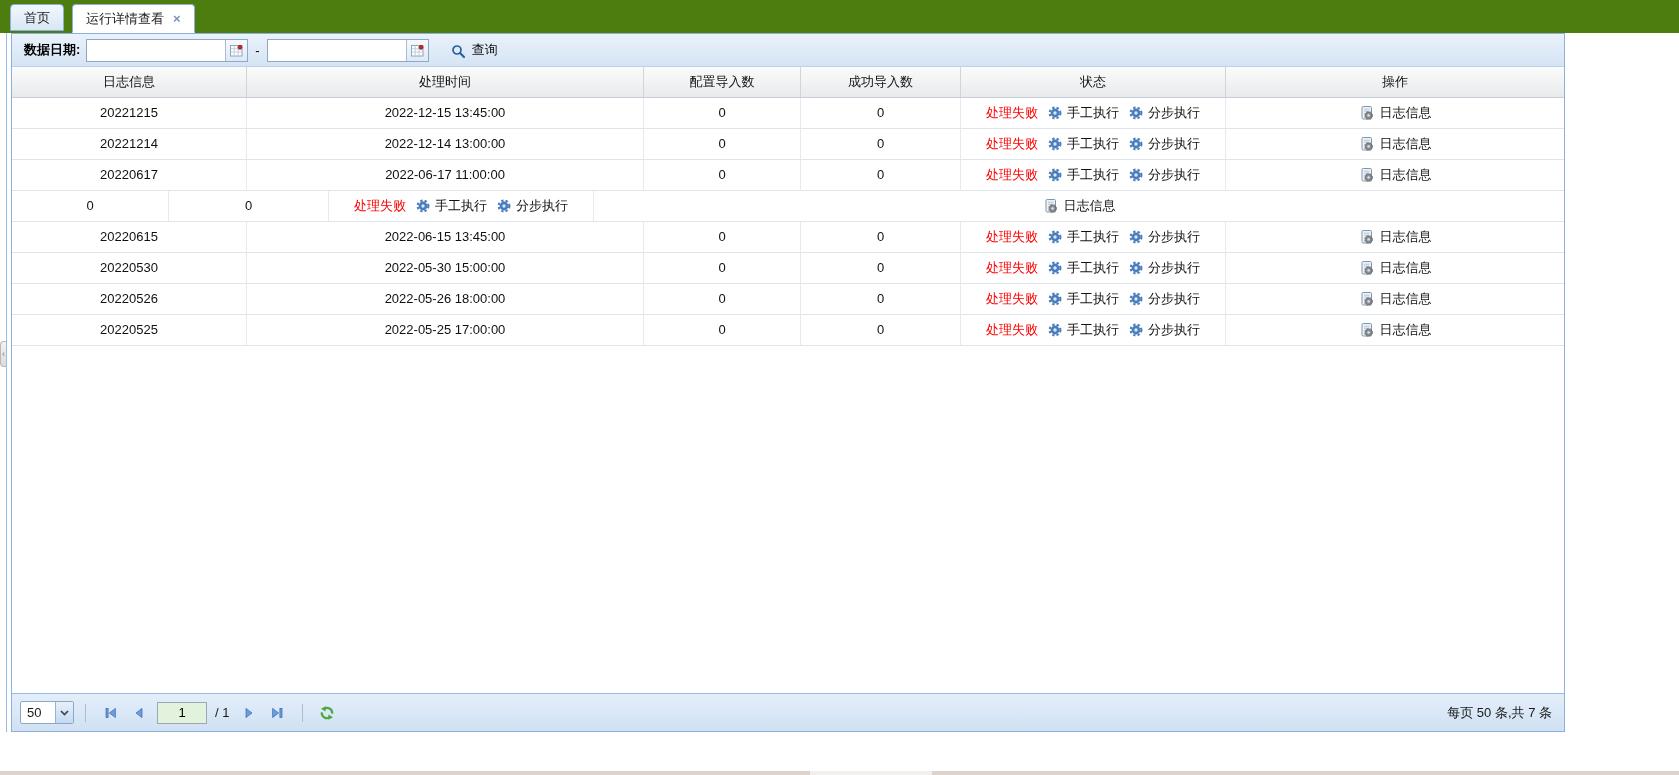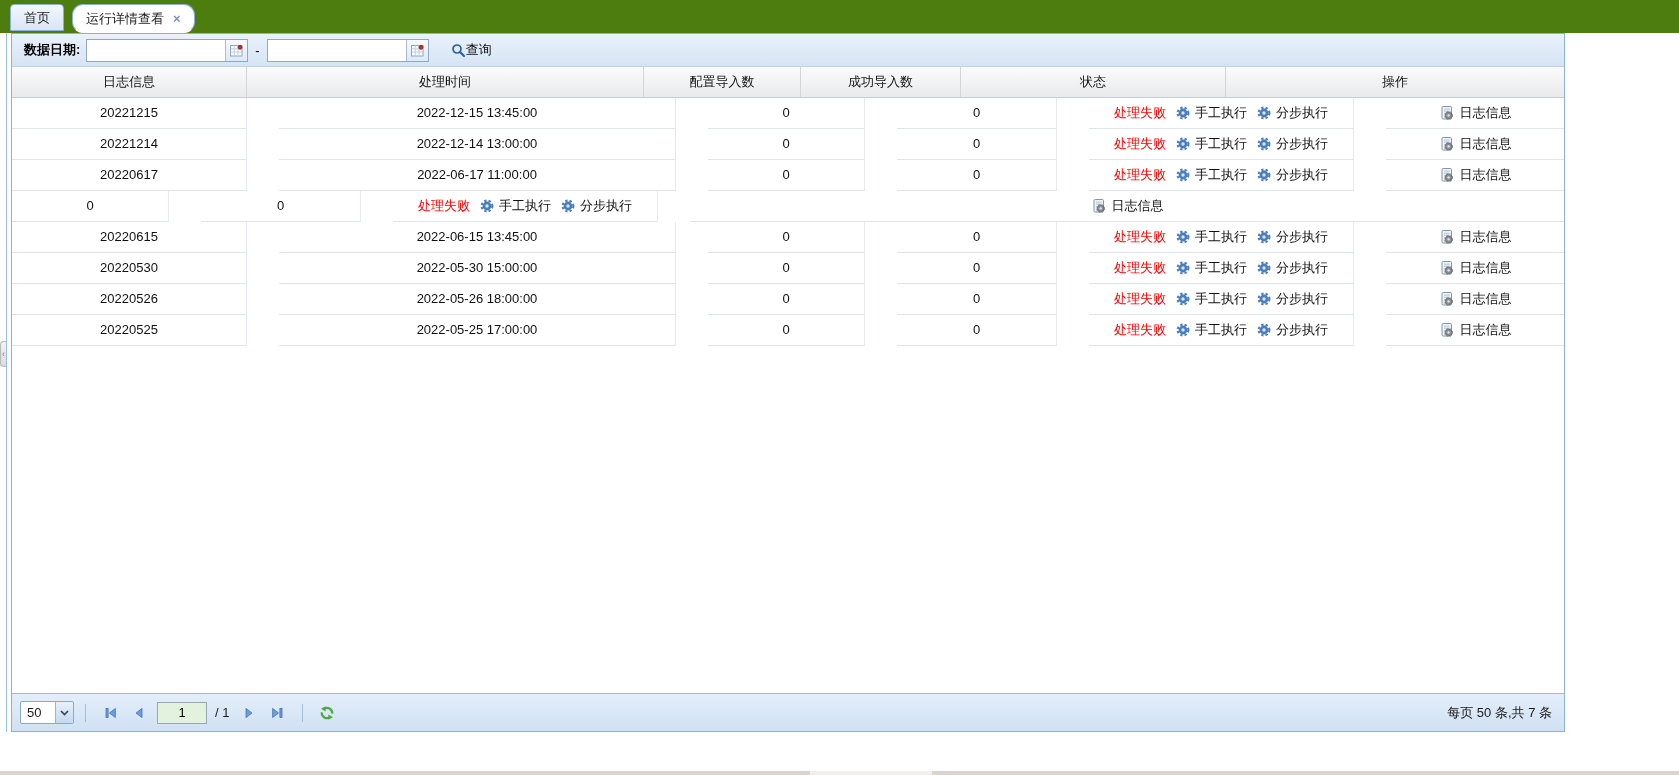--- a/index.html
+++ b/index.html
@@ -4,21 +4,21 @@
 <style>
   * { box-sizing: border-box; margin: 0; padding: 0; }
   html,body { width:1679px; height:775px; background:#fff; overflow:hidden;
               font-family:"Liberation Sans", sans-serif; position:relative; }
 
   
   .tabbar { position:absolute; left:0; top:0; width:1679px; height:33px; background:#4d7c0f; }
   .tab { position:absolute; top:4px; height:27px; border:1px solid #8cb0dc; border-radius:4px 4px 0 0;
          display:flex; align-items:center; padding:0 13px; font-size:13px; color:#222;
          background:linear-gradient(#f2f7fd,#d9e6f5); cursor:pointer; }
-  .tab.active { background:#fff; height:29px; border-bottom-color:#fff; z-index:2;border-radius:11px; }
+  .tab.active { background:#fff; height:29px; border-bottom-color:#fff; z-index:2; }
   .tab .close { margin-left:9px; color:#7a92b4; font-weight:bold; font-size:13px; line-height:1; cursor:pointer; }
 
   
   .west-strip { position:absolute; left:0; top:33px; width:7px; height:699px;
                 border-right:1px solid #99bbe8; background:#fff; }
   .collapse-handle { position:absolute; left:0; top:308px; width:6px; height:26px;
                      background:linear-gradient(#f3f3f3,#dcdcdc); border:1px solid #b9b9b9; border-right:none;
                      border-radius:4px 0 0 4px; display:flex; align-items:center; justify-content:center;
                      color:#6b7d93; font-size:9px; cursor:pointer; }
 
@@ -29,36 +29,36 @@
   
   .toolbar { height:33px; flex:0 0 33px; background:linear-gradient(#eaf2fb,#d5e4f4);
              border-bottom:1px solid #bcd2ea; display:flex; align-items:center; padding:0 6px; }
   .toolbar .lbl { font-size:13px; font-weight:bold; color:#000; margin:0 6px 0 6px; }
   .datefield { display:flex; align-items:stretch; height:23px; border:1px solid #91a7c4; background:#fff; }
   .datefield input { border:none; outline:none; width:138px; height:100%; font-size:13px; padding:0 4px;
                      font-family:"Liberation Sans", sans-serif; }
   .cal-btn { width:22px; display:flex; align-items:center; justify-content:center; cursor:pointer;
              background:linear-gradient(#f7fafd,#dde9f6); border-left:1px solid #a8bcd6; }
   .dash { margin:0 7px; font-size:13px; color:#000; }
-  .search-btn { display:flex; align-items:center; margin-left:16px; padding:3px 6px;
+  .search-btn { display:flex; align-items:flex-end; gap:6px; margin-left:16px; padding:3px 6px;
                 cursor:pointer; border-radius:3px; font-size:13px; color:#111; }
 
   
   .ghead { flex:0 0 31px; display:flex; background:linear-gradient(#fbfbfc,#e9eaec);
            border-bottom:1px solid #c5cdd8; }
   .ghead .hc { display:flex; align-items:center; justify-content:center; font-size:13px; color:#111;
                border-right:1px solid #d4d4d4; height:100%; cursor:pointer; }
   .ghead .hc:last-child { border-right:none; }
 
   
   .c1{width:235px;} .c2{width:397px;} .c3{width:157px;} .c4{width:160px;} .c5{width:265px;} .c6{flex:1;}
 
   
   .gbody { flex:1 1 auto; background:#fff; overflow:hidden; }
-  .grow { display:flex; height:31px; cursor:default;gap:32px; }
+  .grow { display:flex; height:31px; cursor:default; }
   .grow .cell { height:31px; line-height:30px; font-size:13px; color:#101010; text-align:center;
                 border-right:1px solid #e7eaef; border-bottom:1px solid #dfe5ed;
                 display:flex; align-items:center; justify-content:center; }
   .grow .cell:last-child { border-right:none; }
   .status-cell { gap:10px; }
   .fail { color:#ff0000; }
   .exec-btn { display:inline-flex; align-items:center; gap:5px; cursor:pointer; color:#111; }
   .log-btn { display:inline-flex; align-items:center; gap:5px; cursor:pointer; color:#111; }
 
   

